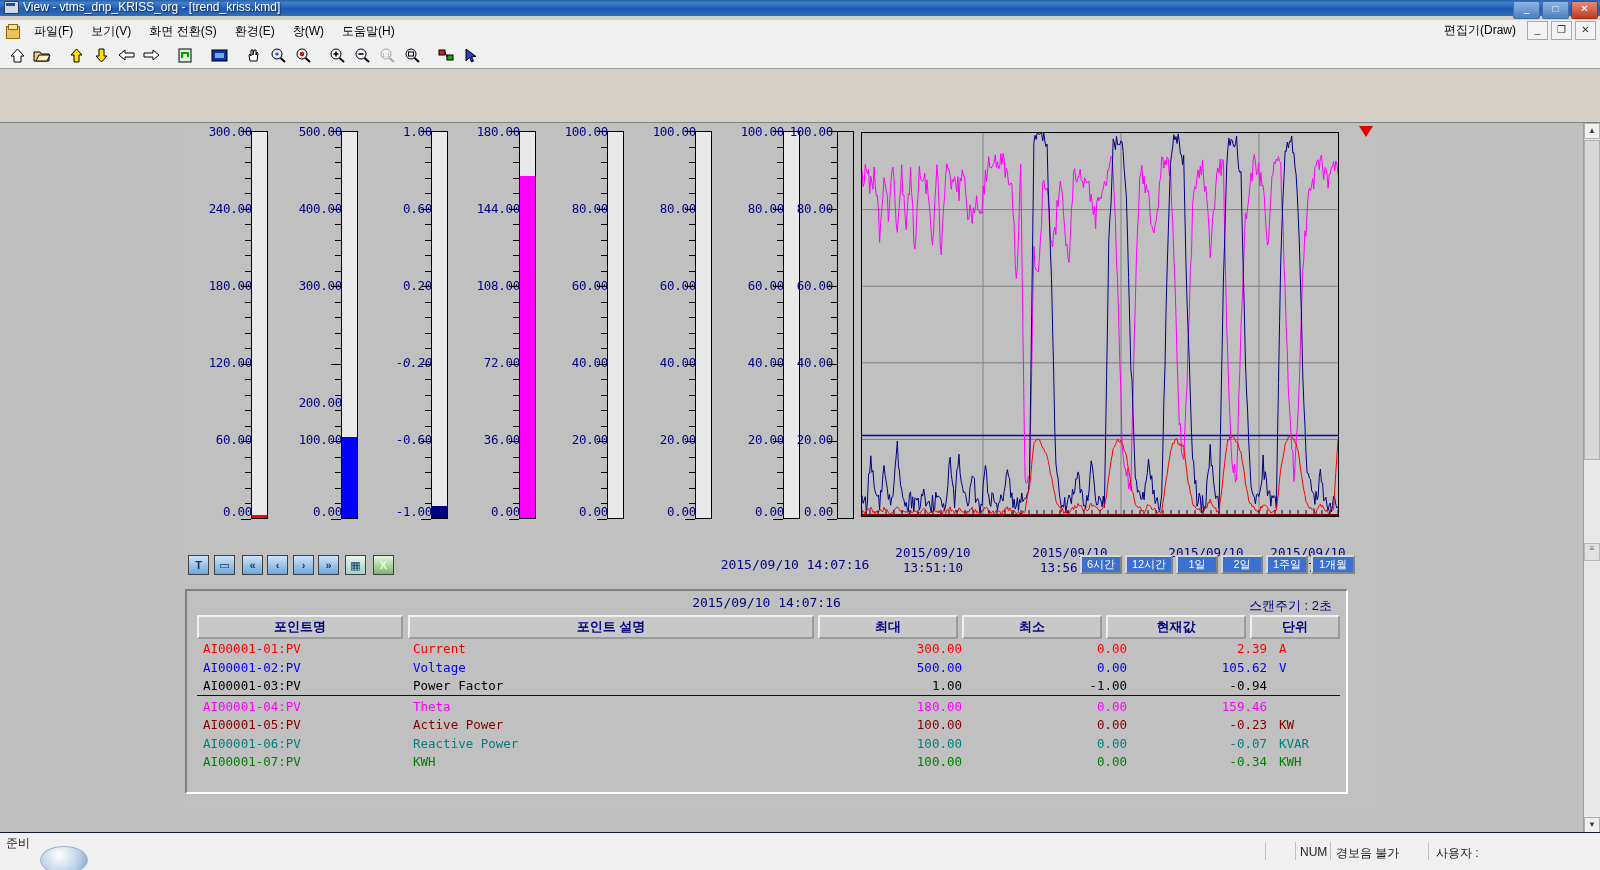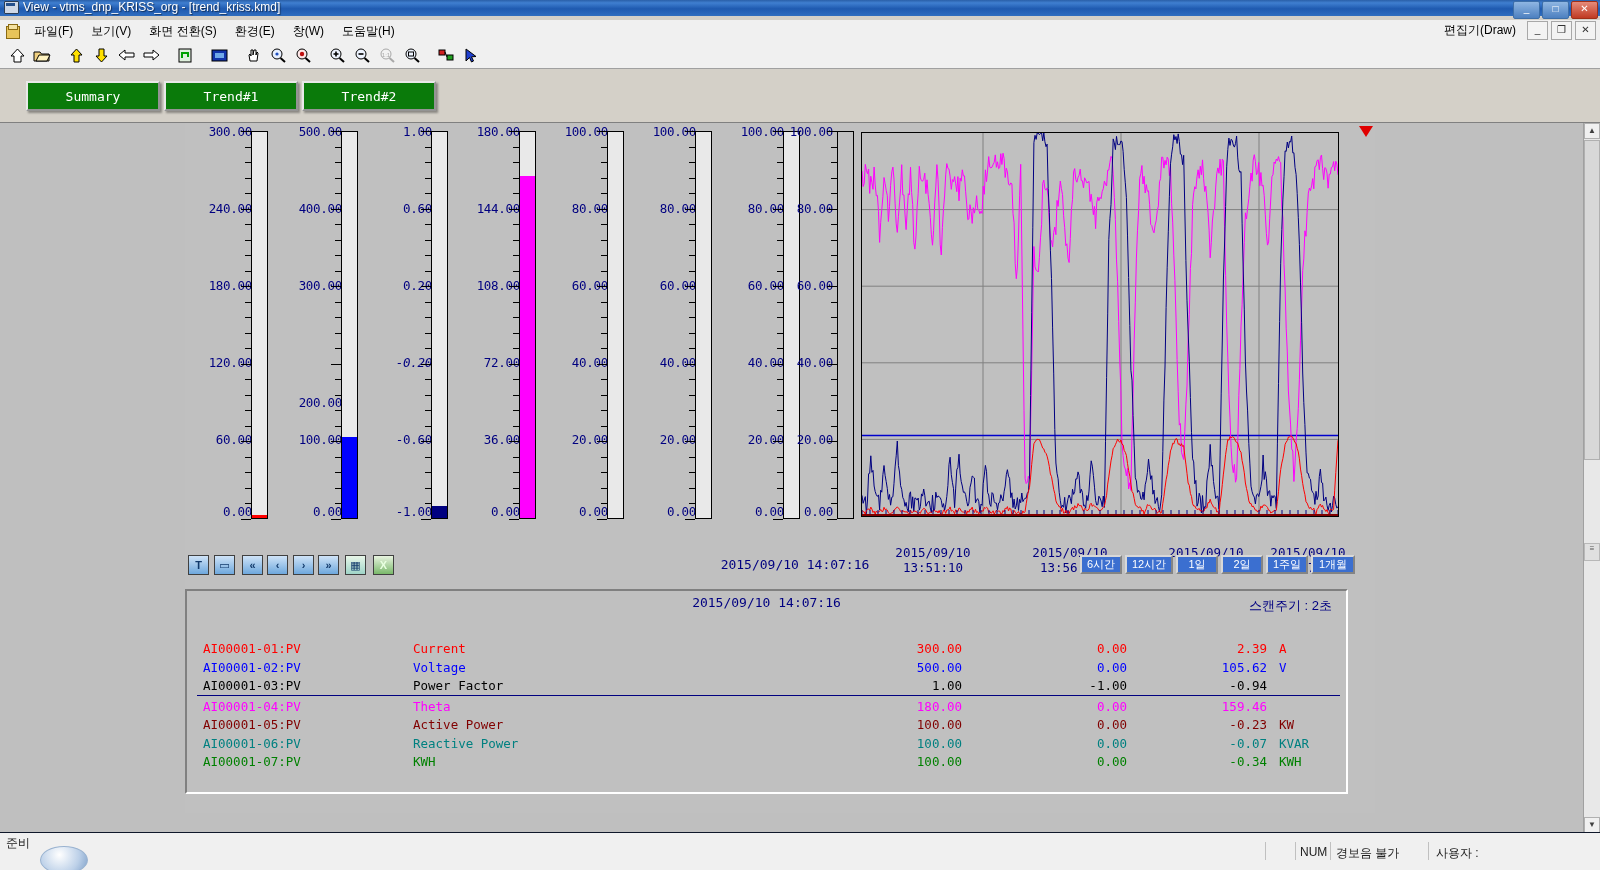--- a/index.html
+++ b/index.html
@@ -327,25 +327,20 @@
           <path d="M7 4 L9 9" stroke="#000"></path>
         </svg>
     </div>
     <div class="tbtn">
       <svg width="14" height="15">
           <path d="M2 1 L2 13 L5.5 9.5 L7.5 14 L9.5 13 L7.5 8.8 L12 8.5 Z" fill="#2040d0" stroke="#000"></path>
         </svg>
     </div>
   </div>
 
-  <div class="tabrow">
-    <div class="tabbtn" style="left:26px;width:130px;">Summary</div>
-    <div class="tabbtn" style="left:164px;width:130px;">Trend#1</div>
-    <div class="tabbtn" style="left:302px;width:130px;">Trend#2</div>
-  </div>
 
   <div class="client">
 
     <div class="vscroll">
       <div class="arrow">▲</div>
       <div class="thumb"></div>
       <div class="grip">≡</div>
       <div class="arrow bot">▼</div>
     </div>
 
@@ -804,20 +799,28 @@
         <div class="rbtn" style="left:991px;width:42px;">1일</div>
         <div class="rbtn" style="left:1036px;width:42px;">2일</div>
         <div class="rbtn" style="left:1081px;width:42px;">1주일</div>
         <div class="rbtn" style="left:1126px;width:44px;">1개월</div>
       </div>
 
       <div class="table">
         <div class="t-stamp">2015/09/10 14:07:16</div>
         <div class="t-scan">스캔주기  :  2초</div>
 
+        <div class="t-head">
+          <div class="th" style="left:0px;width:206px;">포인트명</div>
+          <div class="th" style="left:211px;width:406px;">포인트 설명</div>
+          <div class="th" style="left:621px;width:140px;">최대</div>
+          <div class="th" style="left:765px;width:140px;">최소</div>
+          <div class="th" style="left:909px;width:140px;">현재값</div>
+          <div class="th" style="left:1053px;width:90px;">단위</div>
+        </div>
 
         <div class="t-rows">
           <div class="trow" style="color:#ff0000;">
             <span class="c c-name">AI00001-01:PV</span>
             <span class="c c-desc">Current</span>
             <span class="c c-max">300.00</span>
             <span class="c c-min">0.00</span>
             <span class="c c-cur">2.39</span>
             <span class="c c-unit">A</span>
           </div>

